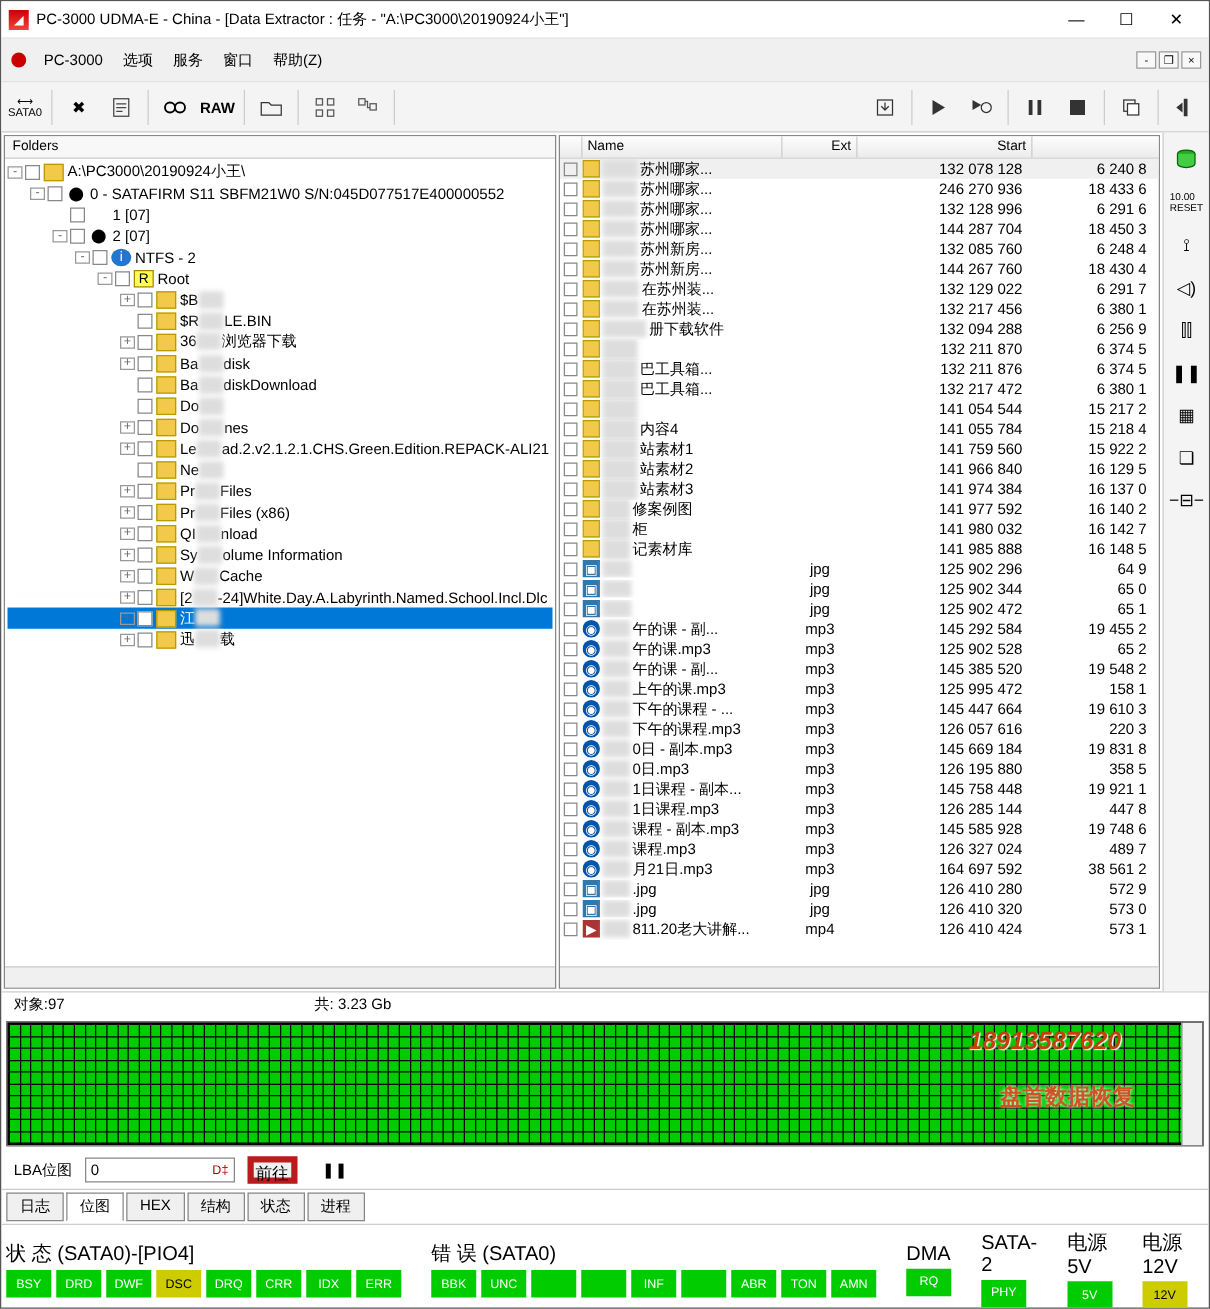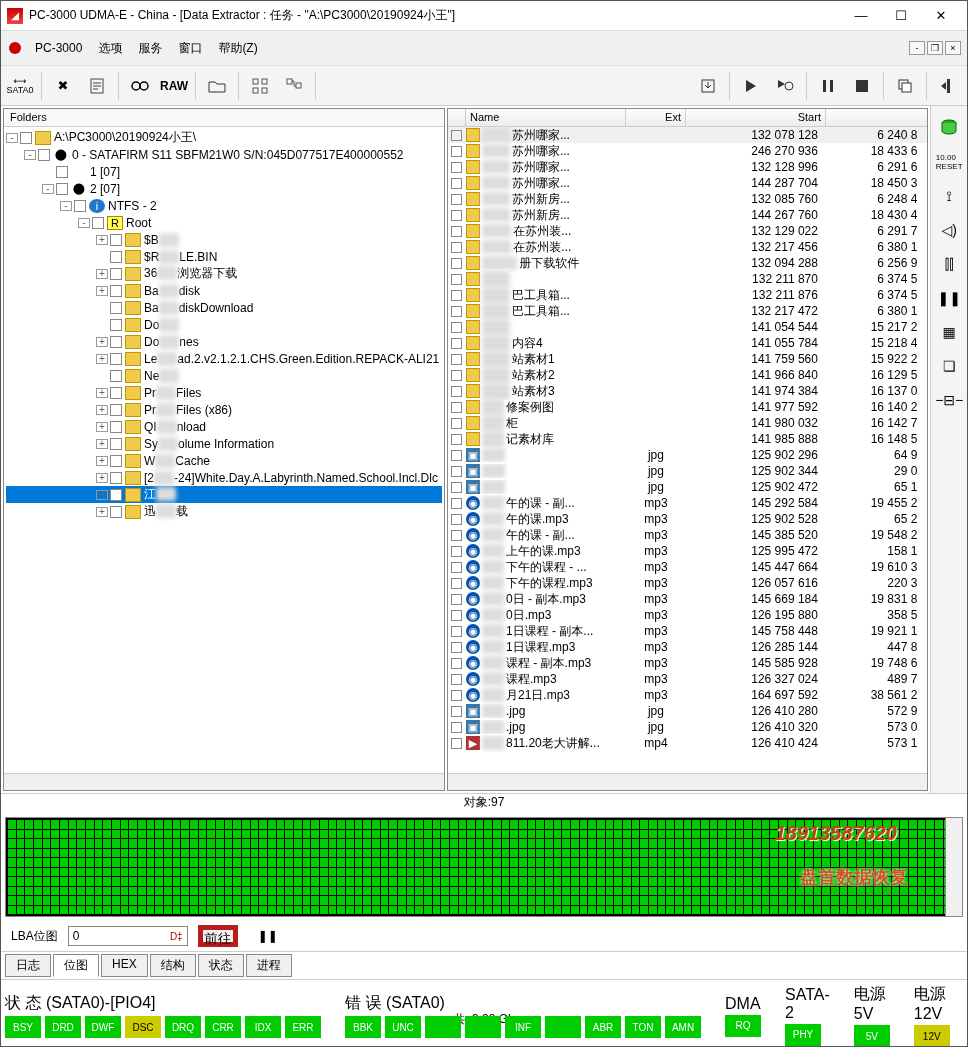--- a/index.html
+++ b/index.html
@@ -39,21 +39,21 @@
 .fhead div { border-right:1px solid #ccc; padding:2px 4px; overflow:hidden;}
 .fh-chk{width:18px} .fh-name{width:160px} .fh-ext{width:60px; text-align:right;} .fh-start{width:140px; text-align:right;} .fh-off{flex:1; text-align:right; padding-right:16px;margin-top:27px;}
 .flist { flex:1; overflow-y:scroll; font-size:12px;}
 .frow { display:flex; height:16px; align-items:center; white-space:nowrap;}
 .frow.top { background:#f0f0f0;}
 .fc-chk{width:18px; display:flex; justify-content:center;} .fc-name{width:160px; overflow:hidden; display:flex; align-items:center;} .fc-ext{width:60px; text-align:center;} .fc-start{width:140px; text-align:right; padding-right:8px;} .fc-off{flex:1; text-align:right; padding-right:10px;}
 .fchk{width:11px;height:11px;border:1px solid #888;}
 .ficon{width:16px;height:14px;margin-right:2px;display:flex;align-items:center;justify-content:center;font-size:11px;}
 .fblur{background:#ddd;color:#ddd;filter:blur(2px);padding:0 2px;margin-right:2px;}
 .scrollx{height:17px;background:#f0f0f0;border-top:1px solid #ccc;}
-.statbar { height:20px; border-top:1px solid #ccc; display:flex; align-items:center; padding:0 10px; gap:200px; font-size:12px;flex-direction:column;}
+.statbar { height:20px; border-top:1px solid #ccc; display:flex; align-items:center; padding:0 10px; gap:200px; font-size:12px;}
 .sectormap { height:100px; border:1px solid #888; margin:4px; background:#000; position:relative; overflow:hidden;}
 .smgrid{display:grid; grid-template-columns:repeat(110,1fr); grid-template-rows:repeat(10,1fr); gap:1px; padding:2px; height:100%;}
 .smc{background:#0c0;}
 .smscroll{position:absolute;right:0;top:0;width:17px;height:100%;background:#f0f0f0;border-left:1px solid #888;}
 .lbarow { display:flex; align-items:center; padding:4px 10px; gap:10px;}
 .lbainput{width:120px;height:20px;border:1px solid #888;padding:0 4px;display:flex;align-items:center;justify-content:space-between;}
 .gobtn{width:40px;height:22px;border:5px solid #b91c1c;background:#f0f0f0;cursor:pointer;}
 .tabs2 { display:flex; padding:2px 4px; gap:2px; border-top:1px solid #ccc;}
 .tab2{padding:2px 10px;border:1px solid #888;background:#f0f0f0;cursor:pointer;font-size:12px;}
 .tab2.act{background:#fff;border-bottom:1px solid #fff;}
@@ -542,21 +542,21 @@
         <div class="frow">
           <div class="fc-chk">
             <div class="fchk"></div>
           </div>
     <div class="fc-name">
             <span class="ficon" style="background:#37a;color:#fff;width:14px;">▣</span>
             <span class="fblur">1xx</span>
           </div>
     <div class="fc-ext">jpg</div>
     <div class="fc-start">125 902 344</div>
-    <div class="fc-off">29 0</div>
+    <div class="fc-off">65 0</div>
         </div>
         <div class="frow">
           <div class="fc-chk">
             <div class="fchk"></div>
           </div>
     <div class="fc-name">
             <span class="ficon" style="background:#37a;color:#fff;width:14px;">▣</span>
             <span class="fblur">1xx</span>
           </div>
     <div class="fc-ext">jpg</div>

